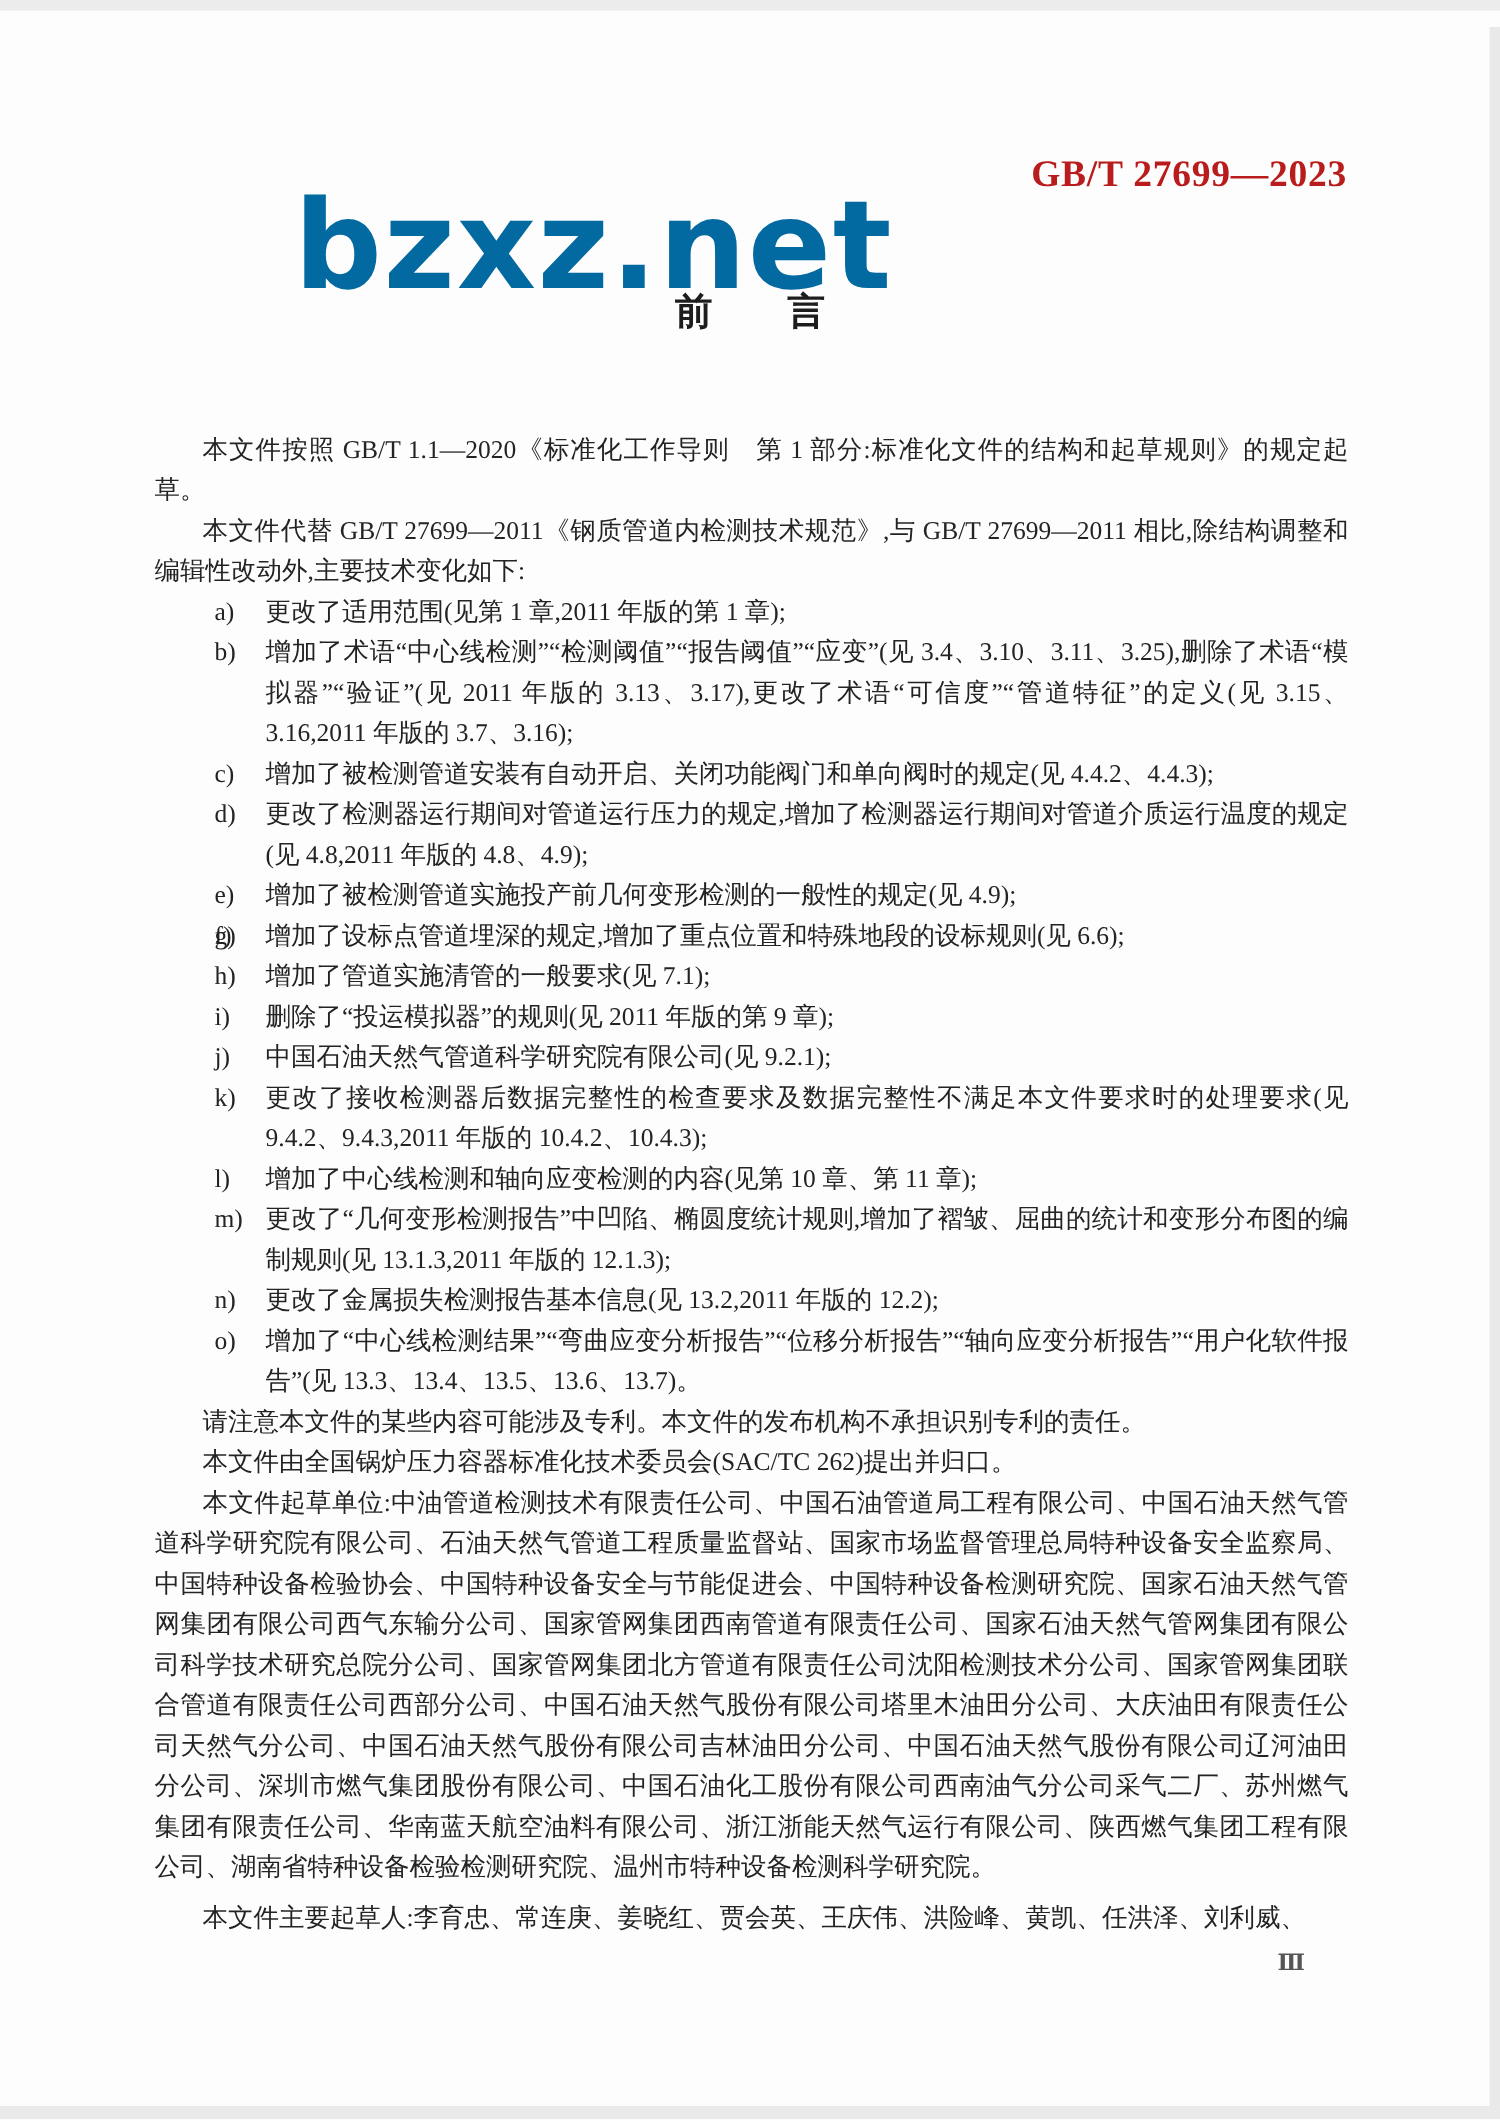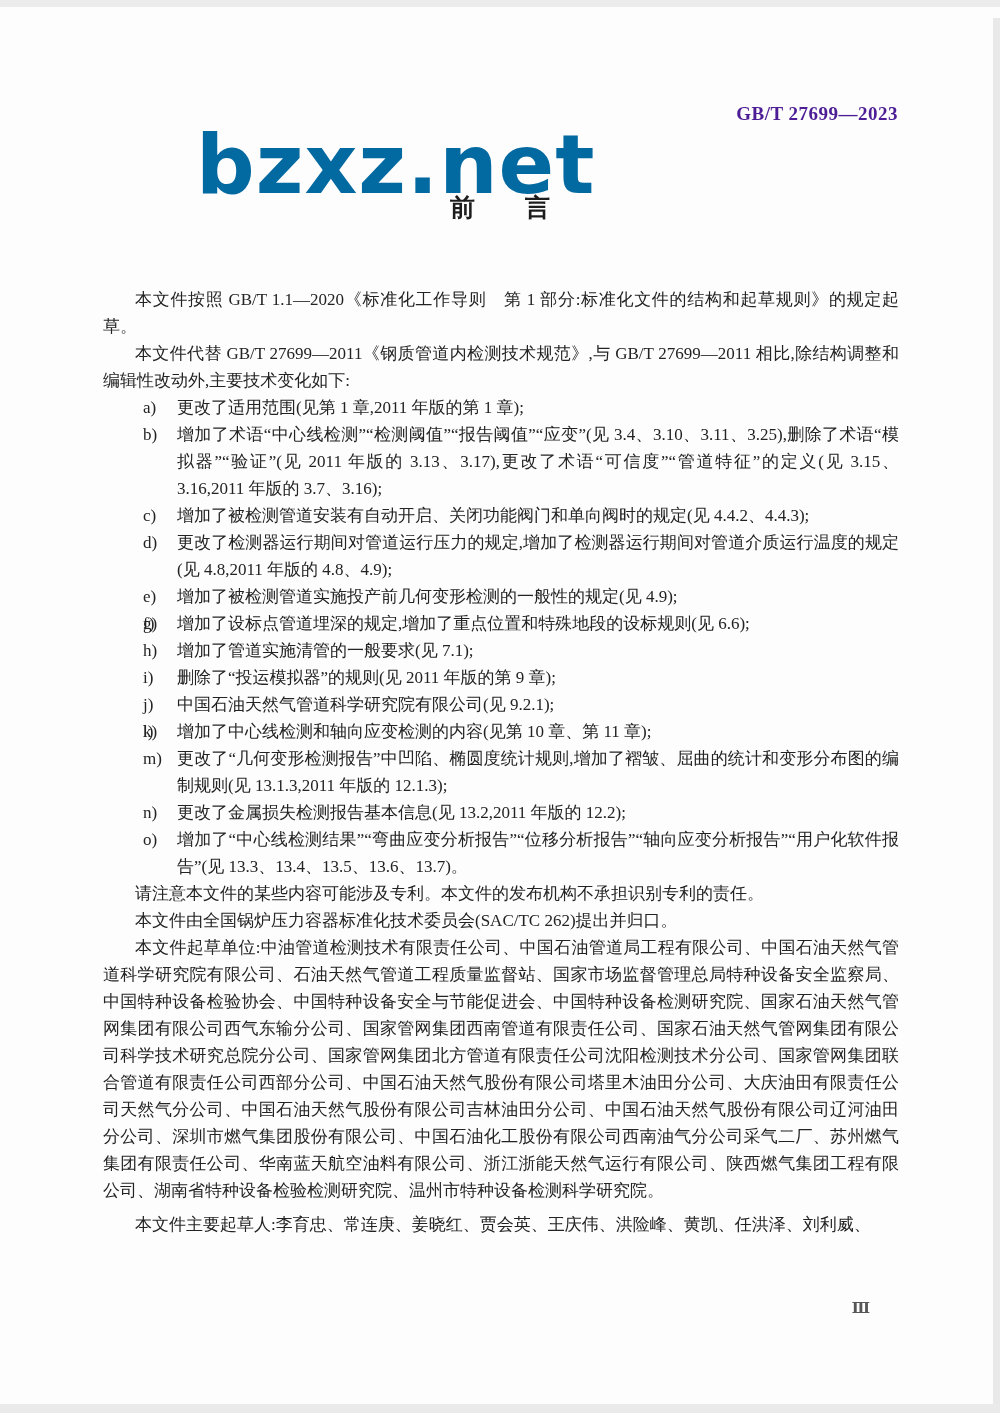--- a/index.html
+++ b/index.html
@@ -11,22 +11,22 @@
     font-family:"Liberation Serif","DejaVu Serif",serif;
     color:#232323;
   }
   
   .edge-top    { position:absolute; left:0; top:0; width:100%; height:7px;  background:#ececec; }
   .edge-right  { position:absolute; right:0; top:18px; width:7px; height:1395px; background:#e9e9e9; }
   .edge-bottom { position:absolute; left:0; bottom:0; width:100%; height:9px; background:#eaeaea; }
 
   .doc-code {
     position:absolute; top:103px; right:102px;
-    font-size:19px; font-weight:bold; letter-spacing:0.5px;
-    color:#4c1d95;
+    font-size:25px; font-weight:bold; letter-spacing:0.5px;
+    color:#b91c1c;
   }
   .watermark {
     position:absolute; top:124px; left:196px;
     font-family:"DejaVu Sans","Liberation Sans",sans-serif;
     font-weight:bold; font-size:82px; line-height:1;
     color:#0369a1; letter-spacing:1px;
     user-select:none;
   }
   .fw-title {
     position:absolute; top:191px; left:0; width:100%;
@@ -116,20 +116,21 @@
           <span class="li-text">删除了“投运模拟器”的规则(见 2011 年版的第 9 章);</span>
         </div>
 
         <div class="change-item">
           <span class="li-label">j)</span>
           <span class="li-text">中国石油天然气管道科学研究院有限公司(见 9.2.1);</span>
         </div>
 
         <div class="change-item">
           <span class="li-label">k)</span>
+          <span class="li-text">更改了接收检测器后数据完整性的检查要求及数据完整性不满足本文件要求时的处理要求(见 9.4.2、9.4.3,2011 年版的 10.4.2、10.4.3);</span>
         </div>
 
         <div class="change-item">
           <span class="li-label">l)</span>
           <span class="li-text">增加了中心线检测和轴向应变检测的内容(见第 10 章、第 11 章);</span>
         </div>
 
         <div class="change-item">
           <span class="li-label">m)</span>
           <span class="li-text">更改了“几何变形检测报告”中凹陷、椭圆度统计规则,增加了褶皱、屈曲的统计和变形分布图的编制规则(见 13.1.3,2011 年版的 12.1.3);</span>

